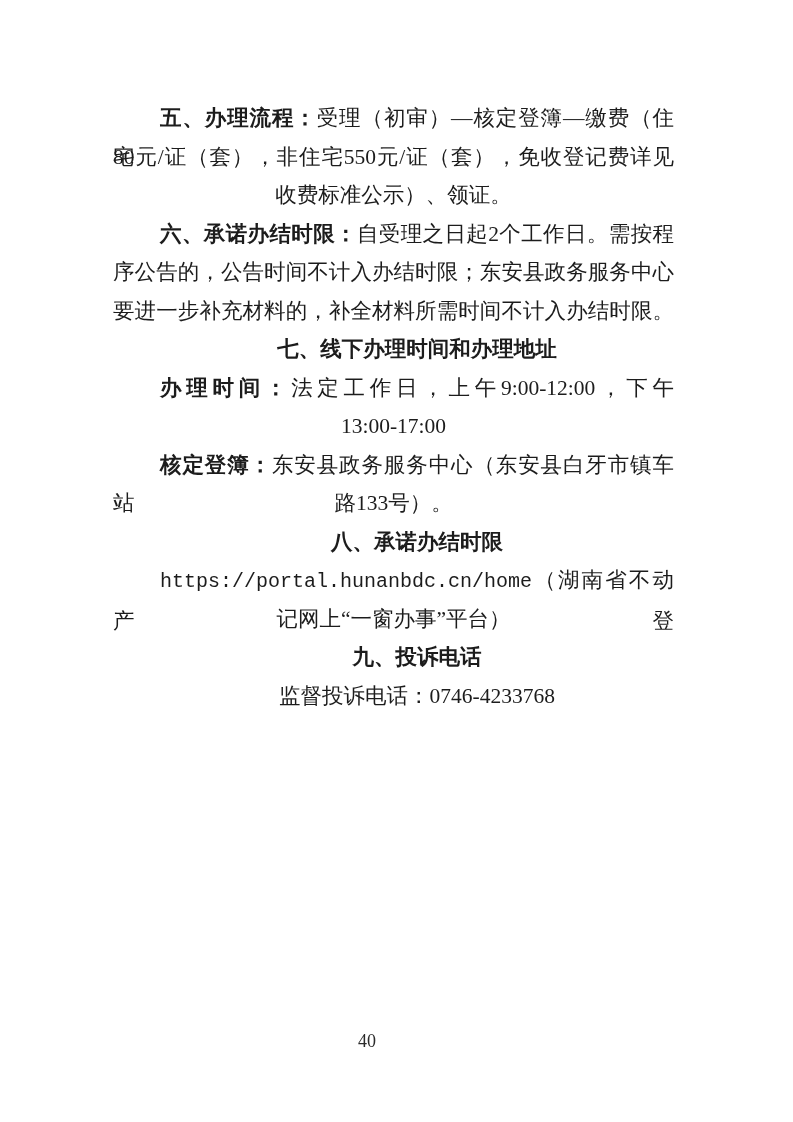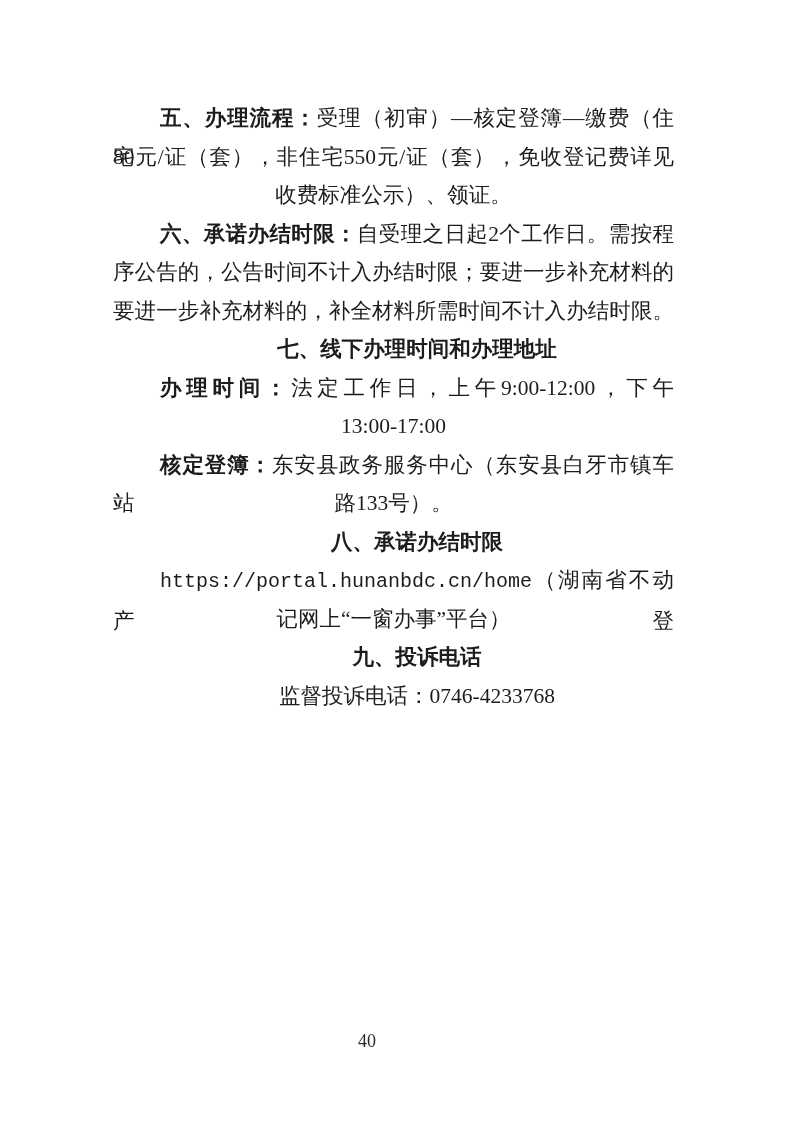--- a/index.html
+++ b/index.html
@@ -54,21 +54,21 @@
 <body>
 
 <div class="page">
   <div class="content">
 
     <div class="line ind fill"><span class="hei">五、办理流程：</span><span>受理（初审）—核定登簿—缴费（住宅</span></div>
     <div class="line fill">80元/证（套），非住宅550元/证（套），免收登记费详见</div>
     <div class="line">收费标准公示）、领证。</div>
 
     <div class="line ind fill"><span class="hei">六、承诺办结时限：</span><span>自受理之日起2个工作日。需按程</span></div>
-    <div class="line fill">序公告的，公告时间不计入办结时限；要进一步补充材料的</div>
+    <div class="line fill">序公告的，公告时间不计入办结时限；东安县政务服务中心</div>
     <div class="line fill">要进一步补充材料的，补全材料所需时间不计入办结时限。</div>
 
     <div class="line ind hei">七、线下办理时间和办理地址</div>
     <div class="line ind fill"><span class="bold-serif">办理时间：</span><span>法定工作日，上午9:00-12:00，下午</span></div>
     <div class="line">13:00-17:00</div>
     <div class="line ind fill"><span class="bold-serif">核定登簿：</span><span>东安县政务服务中心（东安县白牙市镇车站</span></div>
     <div class="line">路133号）。</div>
 
     <div class="line ind hei">八、承诺办结时限</div>
     <div class="line ind fill"><span class="mono">https://portal.hunanbdc.cn/home</span><span>（湖南省不动产登</span></div>

